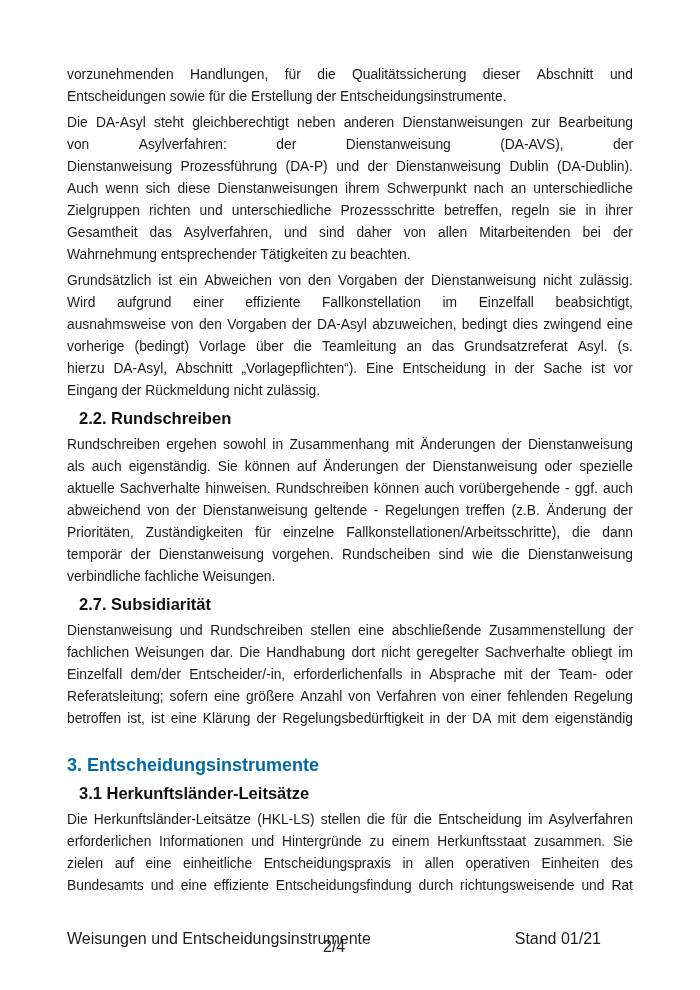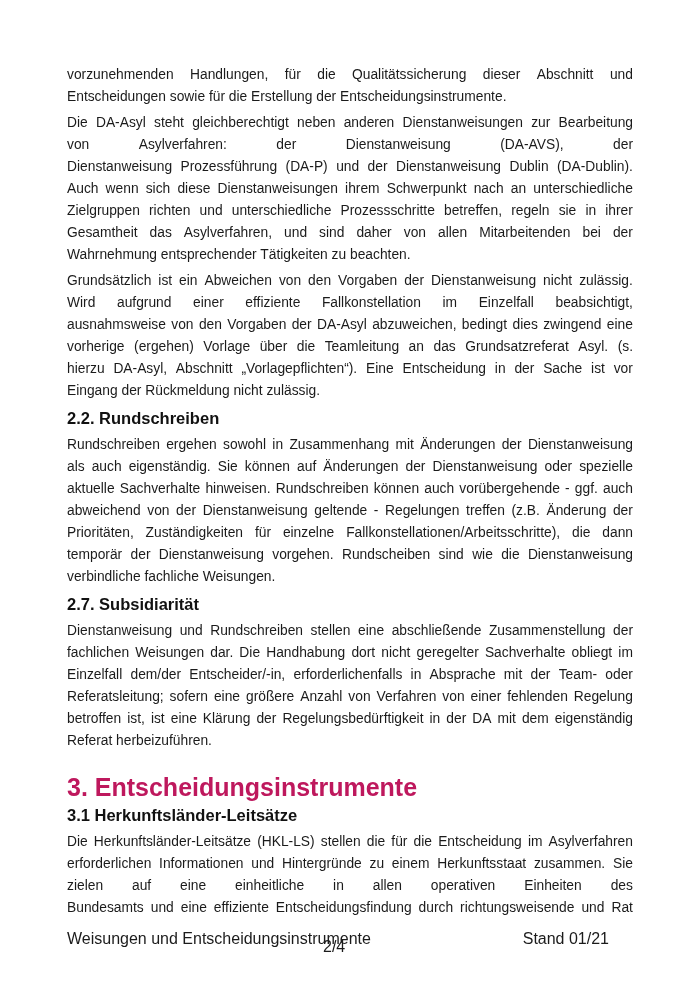--- a/index.html
+++ b/index.html
@@ -19,34 +19,34 @@
   .content {
     position: absolute;
     left: 67px; top: 64px; width: 566px;
   }
   .para { margin: 0 0 4px 0; font-size: 13.8px; }
   .line { line-height: 22px; white-space: nowrap; overflow: hidden; }
   .jline { display: flex; justify-content: space-between; gap: 3px; }
   .jline span { white-space: pre; }
   .last { text-align: left; }
   .h1 {
-    font-weight: bold; font-size: 25px; line-height: 26px;
-    margin: 22px 0 3px 0; color: #be185d;
+    font-weight: bold; font-size: 18px; line-height: 26px;
+    margin: 22px 0 3px 0; color: #0369a1;
   }
   .h2 {
     font-weight: bold; font-size: 16.5px; line-height: 24px;
-    margin: 0 0 4px 0; color: #111111;
+    margin: 0 0 4px 12px; color: #111111;
   }
   .footer {
     position: absolute;
     left: 67px; top: 931px; width: 566px;
     font-size: 16px; line-height: 15px; color: #1b1b1b;
   }
   .footer-page { position: absolute; left: 256px; top: 8px; }
-  .footer-right { position: absolute; right: 24px; top: 0; }
+  .footer-right { position: absolute; right: 32px; top: 0; }
 </style>
 </head>
 <body>
 
 <div class="page">
   <div class="content">
       <div class="para">
         <div class="line jline">
           <span>vorzunehmenden</span>
           <span>Handlungen,</span>
@@ -160,21 +160,21 @@
           <span>der</span>
           <span>DA-Asyl</span>
           <span>abzuweichen,</span>
           <span>bedingt</span>
           <span>dies</span>
           <span>zwingend</span>
           <span>eine</span>
         </div>
         <div class="line jline">
           <span>vorherige</span>
-          <span>(ergehen)</span>
+          <span>(bedingt)</span>
           <span>Vorlage</span>
           <span>über</span>
           <span>die</span>
           <span>Teamleitung</span>
           <span>an</span>
           <span>das</span>
           <span>Grundsatzreferat</span>
           <span>Asyl.</span>
           <span>(s.</span>
         </div>
@@ -324,21 +324,20 @@
           <span>Klärung</span>
           <span>der</span>
           <span>Regelungsbedürftigkeit</span>
           <span>in</span>
           <span>der</span>
           <span>DA</span>
           <span>mit</span>
           <span>dem</span>
           <span>eigenständig</span>
         </div>
-        <div class="line last">Referat herbeizuführen.</div>
       </div>
       <div class="h1">3. Entscheidungsinstrumente</div>
       <div class="h2">3.1 Herkunftsländer-Leitsätze</div>
       <div class="para">
         <div class="line jline">
           <span>Die</span>
           <span>Herkunftsländer-Leitsätze</span>
           <span>(HKL-LS)</span>
           <span>stellen</span>
           <span>die</span>
@@ -357,20 +356,21 @@
           <span>einem</span>
           <span>Herkunftsstaat</span>
           <span>zusammen.</span>
           <span>Sie</span>
         </div>
         <div class="line jline">
           <span>zielen</span>
           <span>auf</span>
           <span>eine</span>
           <span>einheitliche</span>
+          <span>Entscheidungspraxis</span>
           <span>in</span>
           <span>allen</span>
           <span>operativen</span>
           <span>Einheiten</span>
           <span>des</span>
         </div>
         <div class="line jline">
           <span>Bundesamts</span>
           <span>und</span>
           <span>eine</span>

